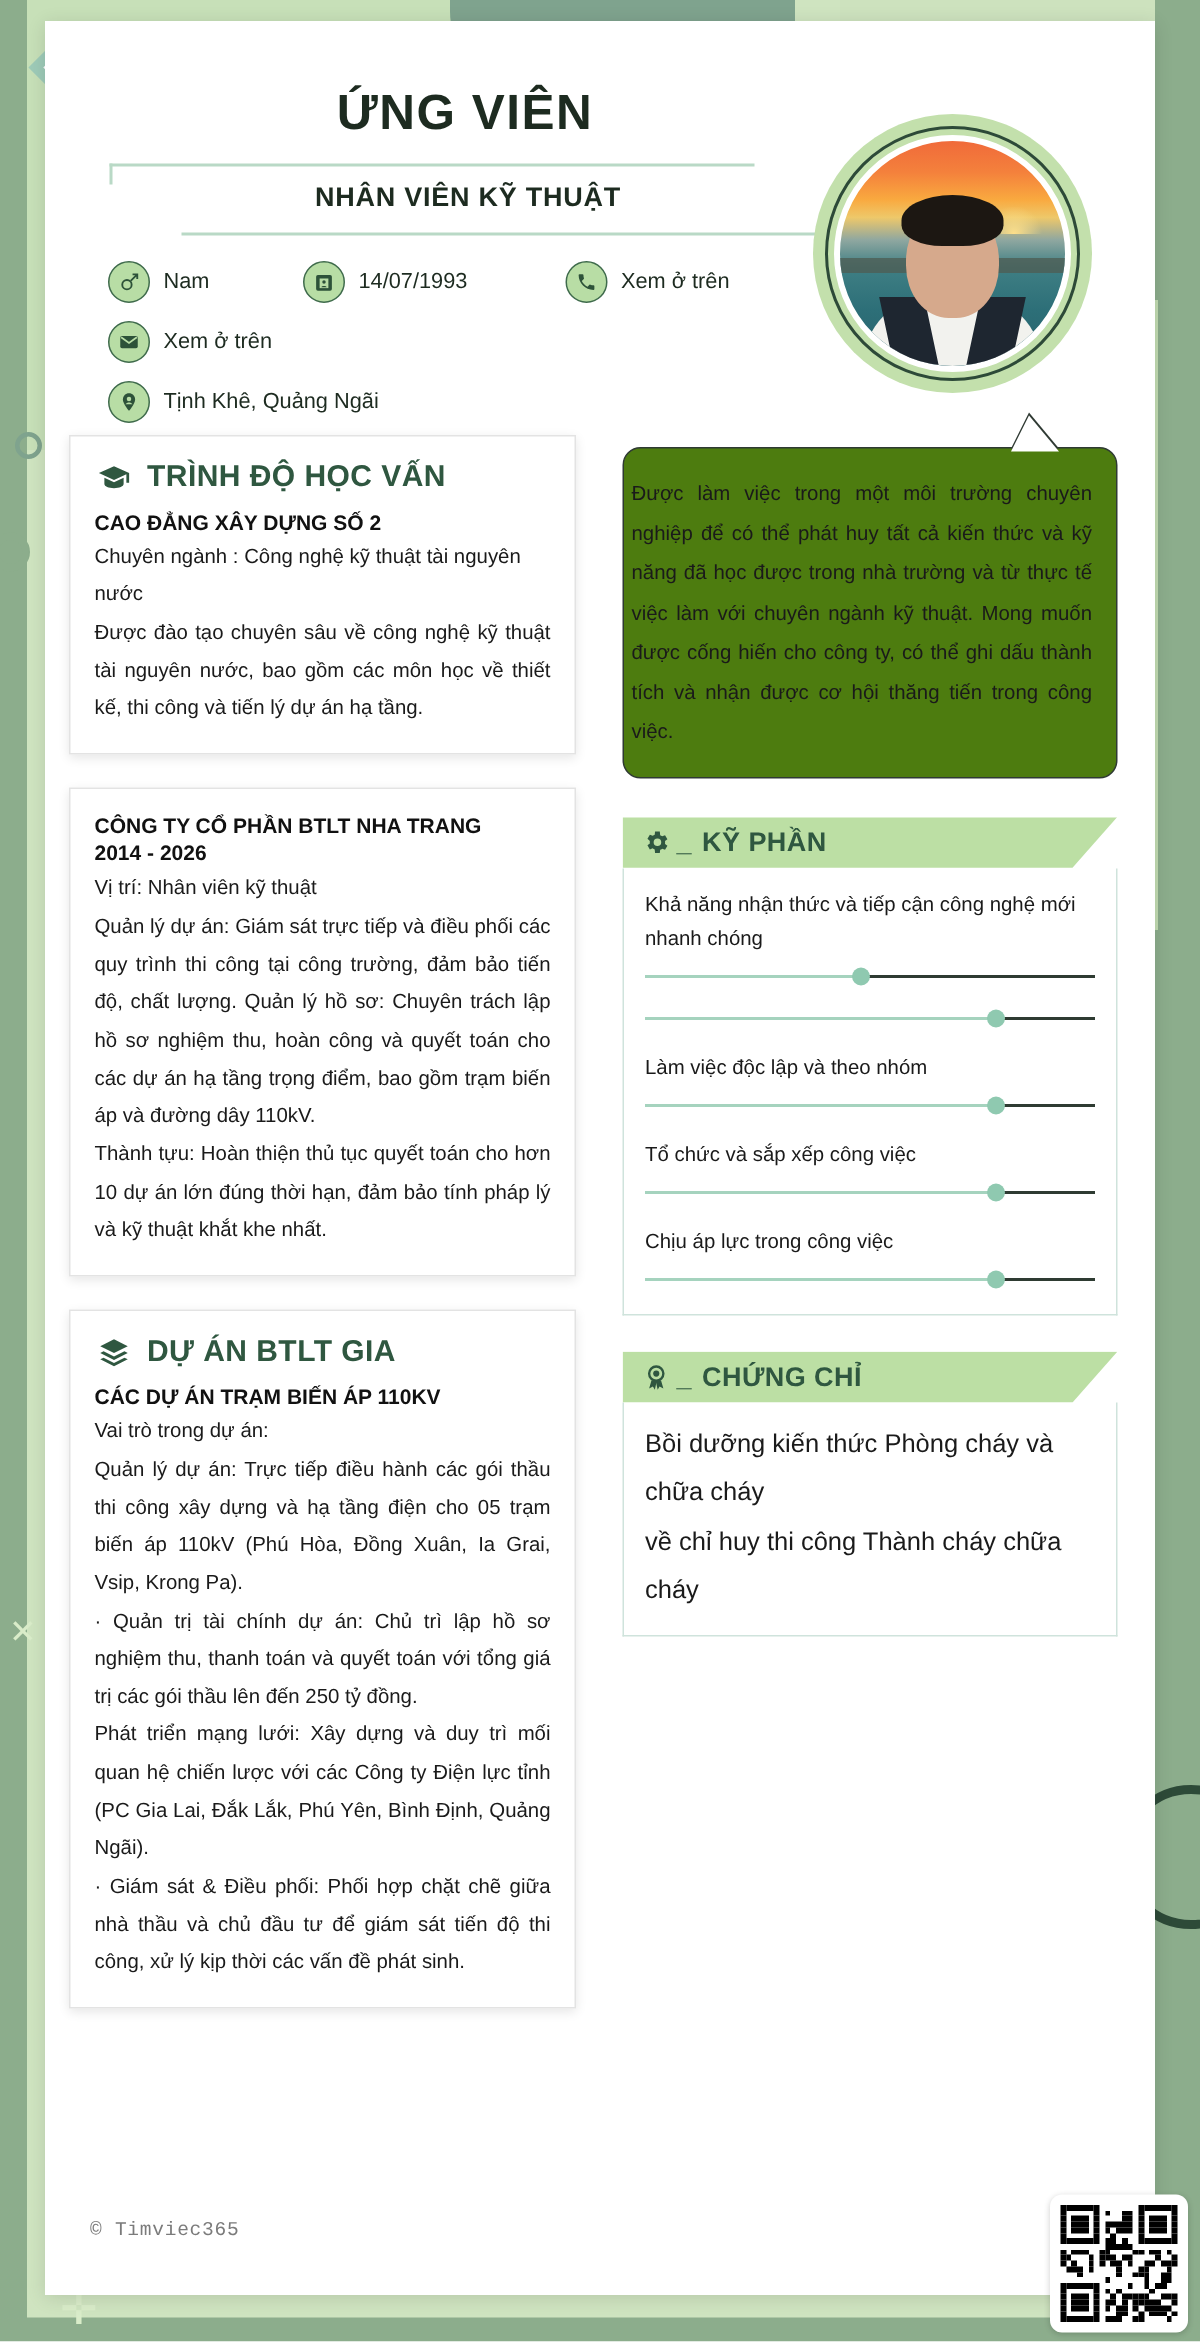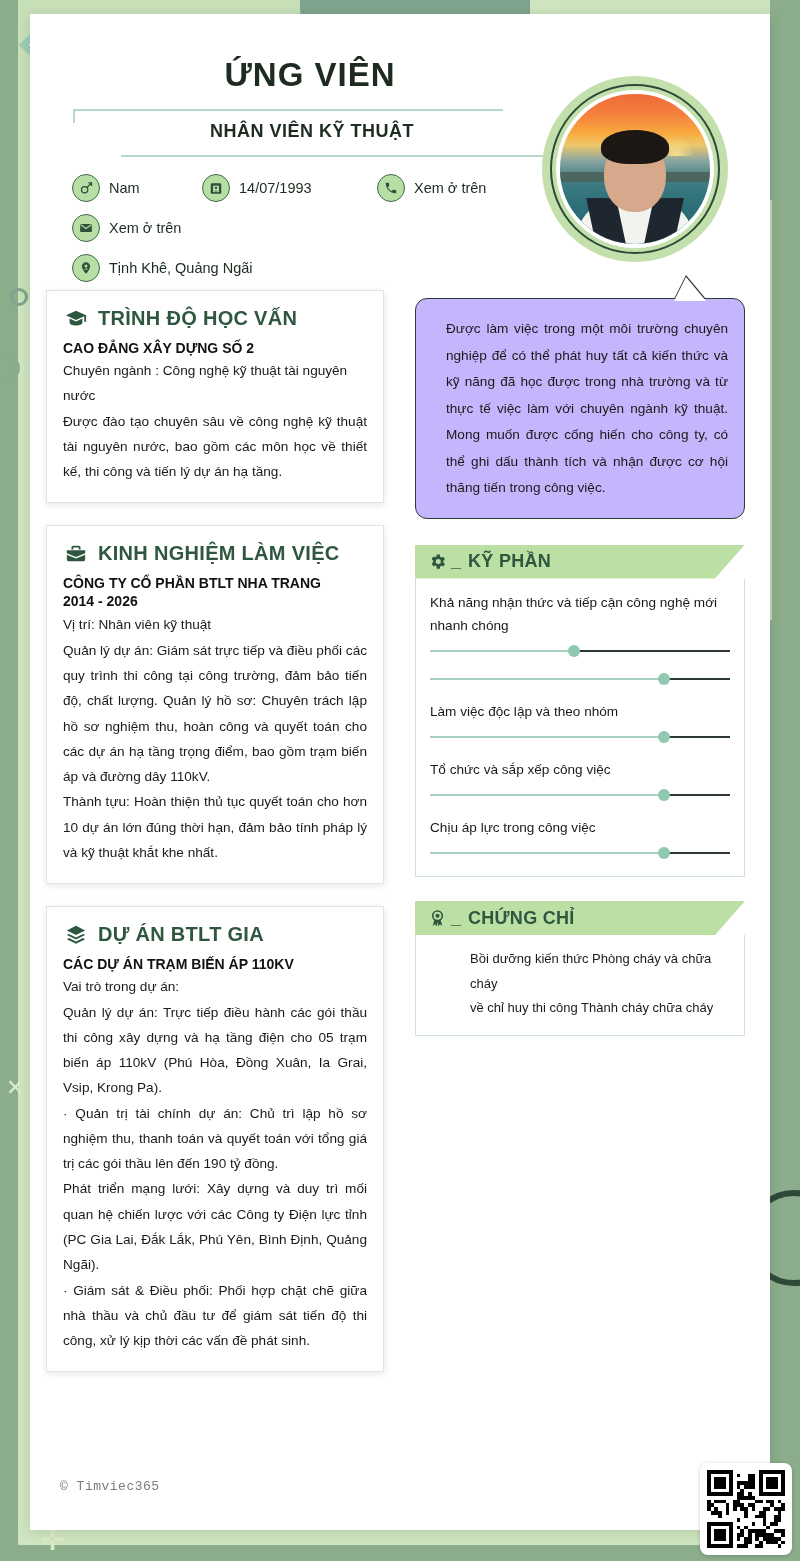--- a/index.html
+++ b/index.html
@@ -173,22 +173,22 @@
     font-size: 14px; font-weight: bold; color: #111; margin-bottom: 2px;
   }
   .entry-date {
     font-size: 14px; font-weight: bold; color: #111; margin-bottom: 3px;
   }
   .body-text {
     font-size: 13.6px; line-height: 1.86; color: #1a1a1a; text-align: justify;
   }
   
   .bubble {
-    position: relative; background: #c4b5fd; border: 1.4px solid #2f3a33;
-    border-radius: 12px; padding: 17px 16px 16px 30px; margin-bottom: 26px;
+    position: relative; background: #4d7c0f; border: 1.4px solid #2f3a33;
+    border-radius: 12px; padding: 17px 16px 16px 5px; margin-bottom: 26px;
   }
   .bubble::after {
     content: ""; position: absolute; right: 38px; top: -22px;
     width: 0; height: 0;
     border-left: 12px solid transparent;
     border-right: 20px solid transparent;
     border-bottom: 24px solid #ffffff;
     filter: drop-shadow(0 -1.4px 0 #2f3a33);
   }
   .bubble .body-text { line-height: 1.95; }
@@ -220,21 +220,21 @@
     position: absolute; left: 0; right: 0; top: 6px; height: 2.4px;
     background: #2e3b32;
   }
   .slider .track-fill {
     position: absolute; left: 0; top: 6px; height: 2.4px; background: #a5d3be;
   }
   .slider .knob {
     position: absolute; top: 1px; width: 12px; height: 12px;
     border-radius: 50%; background: #8fc9b0; transform: translateX(-6px);
   }
-  .cert-text { font-size: 13px; line-height: 1.9; color: #1a1a1a; margin-left: 40px; }
+  .cert-text { font-size: 17px; line-height: 1.9; color: #1a1a1a; }
   
   .footer-line {
     position: absolute; left: 30px; bottom: 36px;
     font-family: "Liberation Mono", monospace;
     font-size: 13px; color: #7b7b7b; letter-spacing: .5px;
   }
   .qr {
     position: absolute; right: 8px; bottom: 6px;
     width: 92px; height: 92px; background: #fff; border-radius: 8px;
     padding: 7px; box-shadow: 0 1px 4px rgba(0,0,0,.2);
@@ -368,30 +368,20 @@
               </svg>
             </span>
             <span class="sec-title">TRÌNH ĐỘ HỌC VẤN</span>
           </div>
           <div class="entry-title">CAO ĐẲNG XÂY DỰNG SỐ 2</div>
           <div class="body-text" style="text-align:left;">Chuyên ngành : Công nghệ kỹ thuật tài nguyên nước</div>
           <div class="body-text">Được đào tạo chuyên sâu về công nghệ kỹ thuật tài nguyên nước, bao gồm các môn học về thiết kế, thi công và tiến lý dự án hạ tầng.</div>
         </div>
 
         <div class="panel">
-          <div class="sec-head">
-            <span class="sec-icon">
-              <svg width="26" height="22" viewBox="0 0 24 24" fill="currentColor">
-                <path d="M9 3h6a2 2 0 0 1 2 2v2h-2V5H9v2H7V5a2 2 0 0 1 2-2z"></path>
-                <path d="M2 8h20v3.2l-10 4-10-4V8z"></path>
-                <path d="M2 12.8l10 4 10-4V18a2 2 0 0 1-2 2H4a2 2 0 0 1-2-2v-5.2z"></path>
-              </svg>
-            </span>
-            <span class="sec-title">KINH NGHIỆM LÀM VIỆC</span>
-          </div>
           <div class="entry-title">CÔNG TY CỔ PHẦN BTLT NHA TRANG</div>
           <div class="entry-date">2014 - 2026</div>
           <div class="body-text" style="text-align:left;">Vị trí: Nhân viên kỹ thuật</div>
           <div class="body-text">Quản lý dự án: Giám sát trực tiếp và điều phối các quy trình thi công tại công trường, đảm bảo tiến độ, chất lượng. Quản lý hồ sơ: Chuyên trách lập hồ sơ nghiệm thu, hoàn công và quyết toán cho các dự án hạ tầng trọng điểm, bao gồm trạm biến áp và đường dây 110kV.</div>
           <div class="body-text">Thành tựu: Hoàn thiện thủ tục quyết toán cho hơn 10 dự án lớn đúng thời hạn, đảm bảo tính pháp lý và kỹ thuật khắt khe nhất.</div>
         </div>
 
         <div class="panel">
           <div class="sec-head">
             <span class="sec-icon">
@@ -399,21 +389,21 @@
                 <path d="M12 2L2 7l10 5 10-5-10-5z"></path>
                 <path d="M2 12l10 5 10-5-2.4-1.2L12 14.6 4.4 10.8 2 12z"></path>
                 <path d="M2 16.6l10 5 10-5-2.4-1.2L12 19.2 4.4 15.4 2 16.6z"></path>
               </svg>
             </span>
             <span class="sec-title">DỰ ÁN BTLT GIA</span>
           </div>
           <div class="entry-title">CÁC DỰ ÁN TRẠM BIẾN ÁP 110KV</div>
           <div class="body-text" style="text-align:left;">Vai trò trong dự án:</div>
           <div class="body-text">Quản lý dự án: Trực tiếp điều hành các gói thầu thi công xây dựng và hạ tầng điện cho 05 trạm biến áp 110kV (Phú Hòa, Đồng Xuân, Ia Grai, Vsip, Krong Pa).</div>
-          <div class="body-text">· Quản trị tài chính dự án: Chủ trì lập hồ sơ nghiệm thu, thanh toán và quyết toán với tổng giá trị các gói thầu lên đến 190 tỷ đồng.</div>
+          <div class="body-text">· Quản trị tài chính dự án: Chủ trì lập hồ sơ nghiệm thu, thanh toán và quyết toán với tổng giá trị các gói thầu lên đến 250 tỷ đồng.</div>
           <div class="body-text">Phát triển mạng lưới: Xây dựng và duy trì mối quan hệ chiến lược với các Công ty Điện lực tỉnh (PC Gia Lai, Đắk Lắk, Phú Yên, Bình Định, Quảng Ngãi).</div>
           <div class="body-text">· Giám sát &amp; Điều phối: Phối hợp chặt chẽ giữa nhà thầu và chủ đầu tư để giám sát tiến độ thi công, xử lý kịp thời các vấn đề phát sinh.</div>
         </div>
 
       </div>
 
       <div class="col-right">
 
         <div class="bubble">
           <div class="body-text">Được làm việc trong một môi trường chuyên nghiệp để có thể phát huy tất cả kiến thức và kỹ năng đã học được trong nhà trường và từ thực tế việc làm với chuyên ngành kỹ thuật. Mong muốn được cống hiến cho công ty, có thể ghi dấu thành tích và nhận được cơ hội thăng tiến trong công việc.</div>

